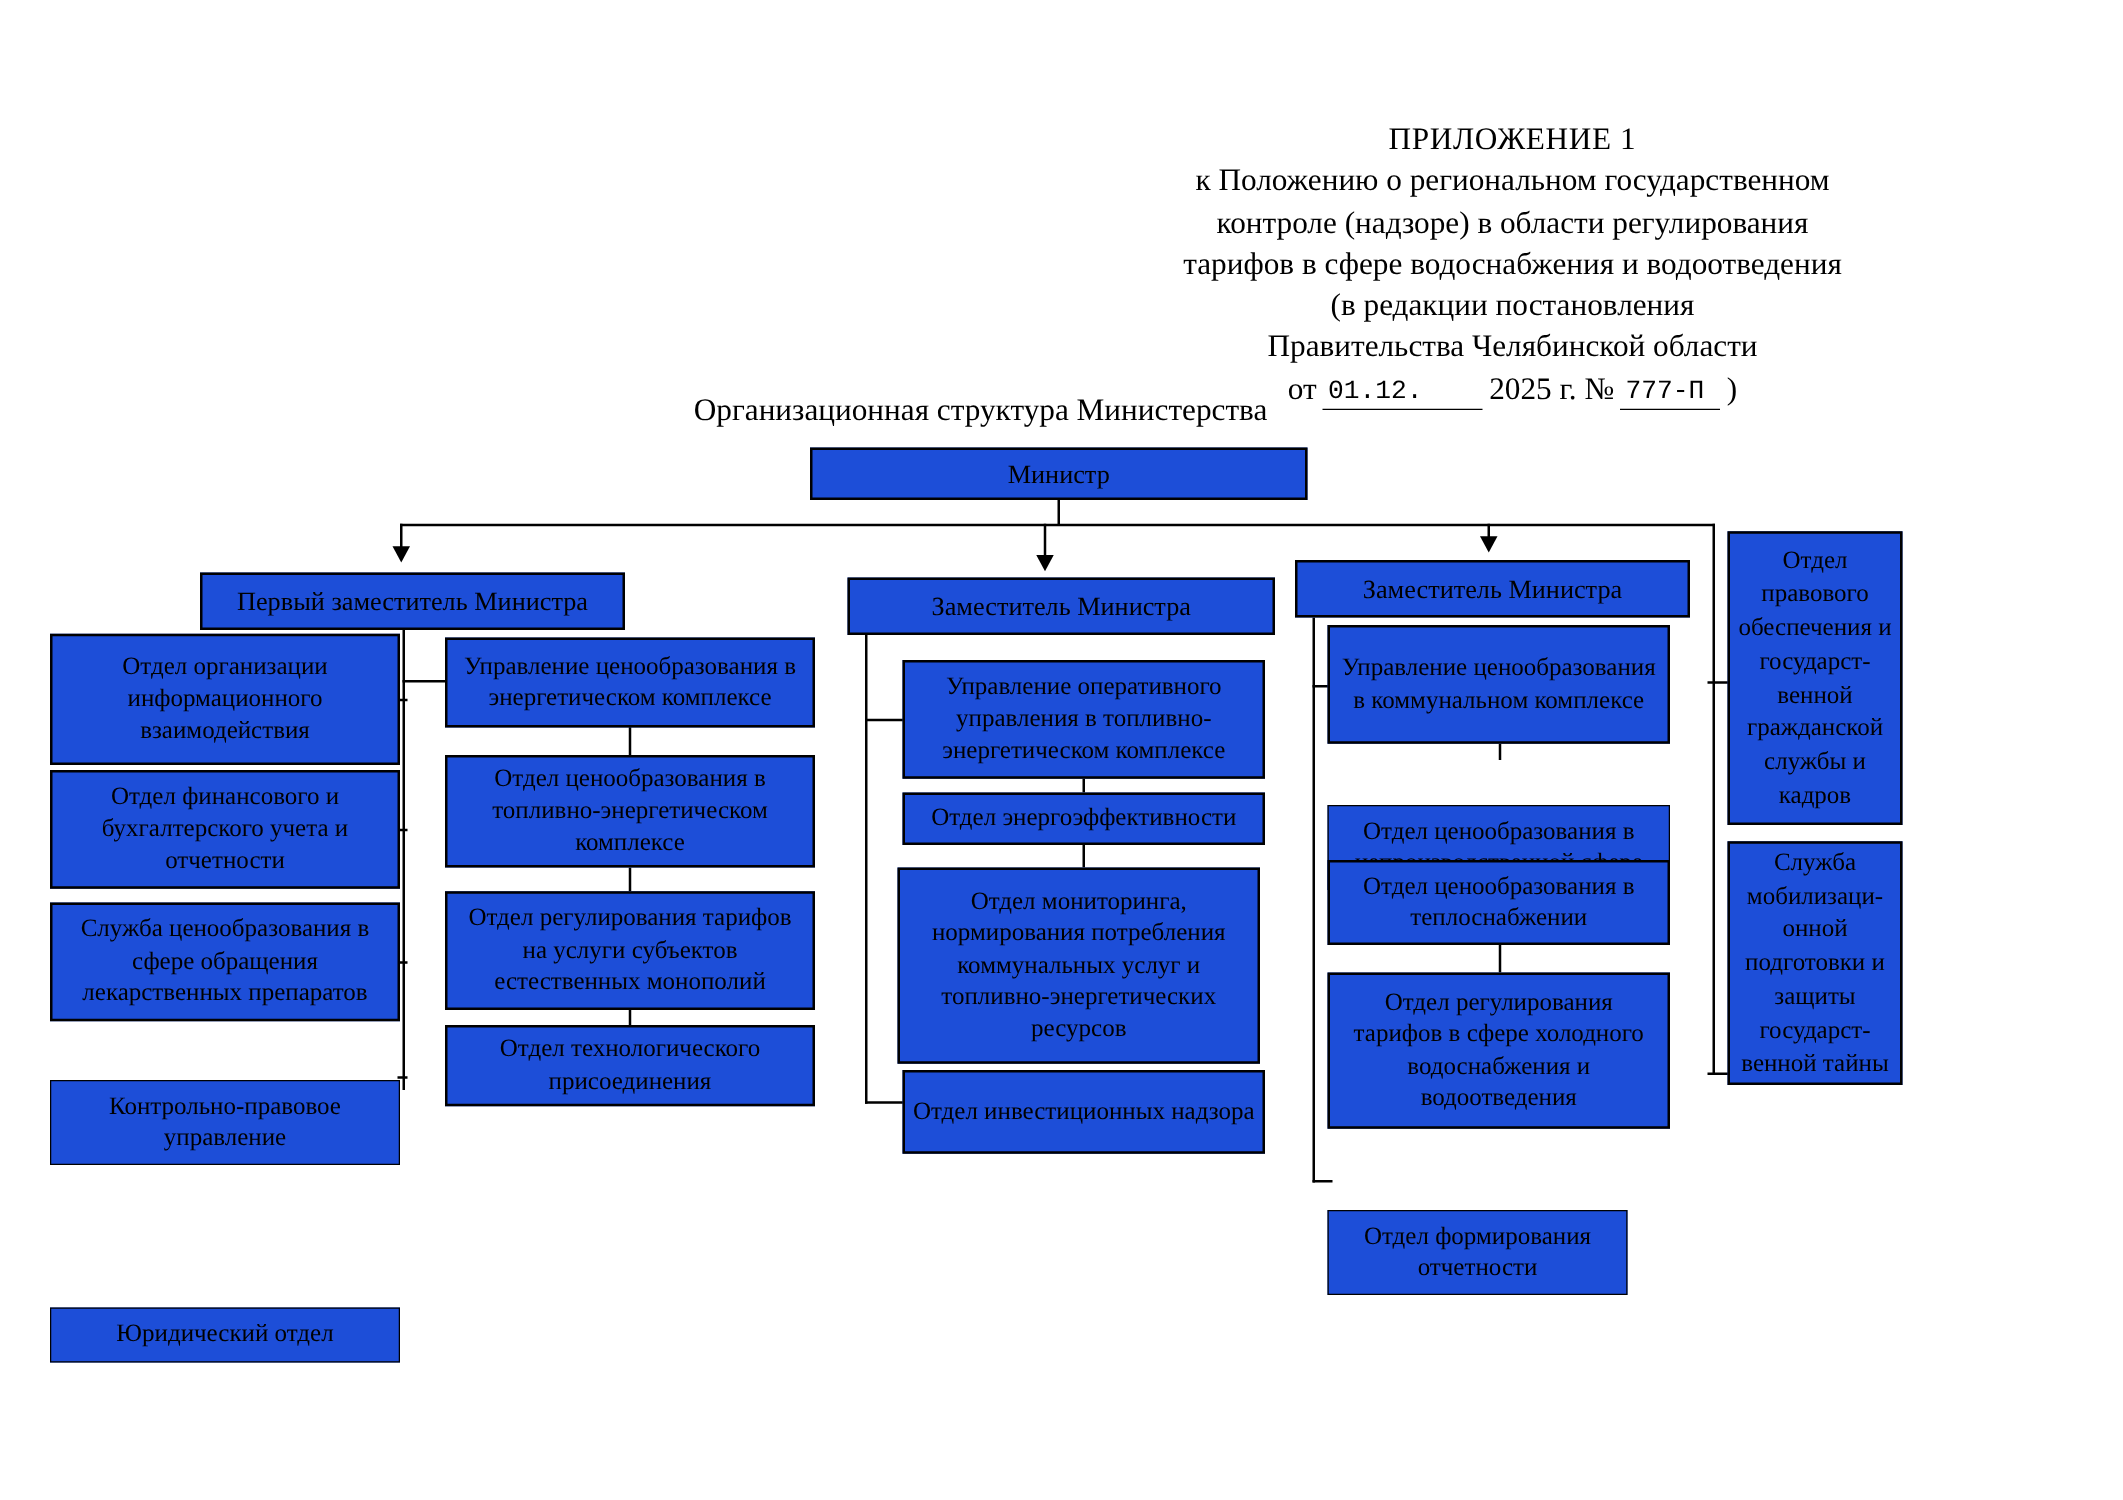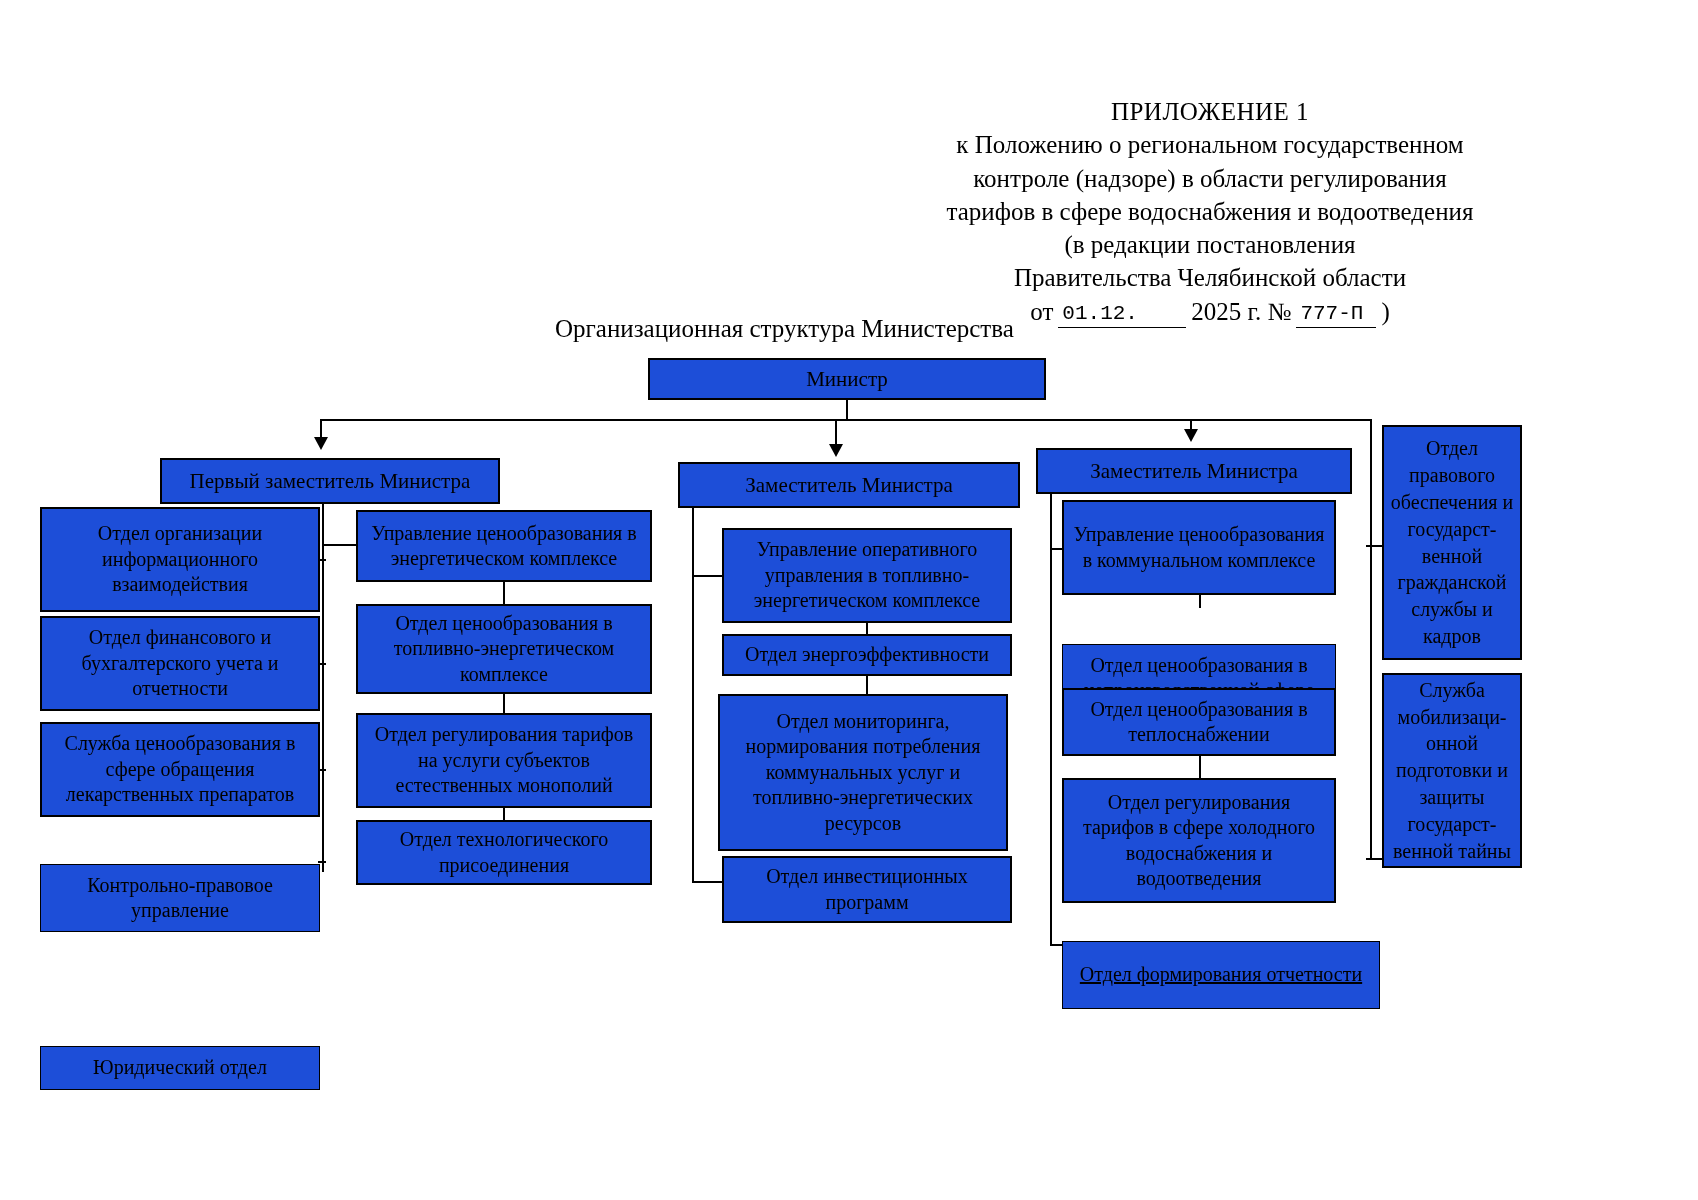--- a/index.html
+++ b/index.html
@@ -159,36 +159,36 @@
   <div class="ln v" style="left:503px; top:694px; height:19px;"></div>
   <div class="ln v" style="left:503px; top:808px; height:12px;"></div>
 
   <div class="box" style="left:678px; top:462px; width:342px; height:46px; font-size:21px;">Заместитель Министра</div>
 
   <div class="ln v" style="left:692px; top:508px; height:375px;"></div>
 
   <div class="box" style="left:722px; top:528px; width:290px; height:95px;">Управление оперативного управления в топливно-энергетическом комплексе</div>
   <div class="box" style="left:722px; top:634px; width:290px; height:42px;">Отдел энергоэффективности</div>
   <div class="box" style="left:718px; top:694px; width:290px; height:157px;">Отдел мониторинга, нормирования потребления коммунальных услуг и топливно-энергетических ресурсов</div>
-  <div class="box" style="left:722px; top:856px; width:290px; height:67px;">Отдел инвестиционных программ</div>
+  <div class="box" style="left:722px; top:856px; width:290px; height:67px;">Отдел инвестиционных надзора</div>
 
   <div class="ln h" style="left:692px; top:575px; width:34px;"></div>
   <div class="ln v" style="left:866px; top:623px; height:11px;"></div>
   <div class="ln v" style="left:866px; top:676px; height:18px;"></div>
   <div class="ln h" style="left:692px; top:881px; width:34px;"></div>
 
   <div class="box" style="left:1036px; top:448px; width:316px; height:46px; font-size:21px;">Заместитель Министра</div>
 
   <div class="ln v" style="left:1050px; top:494px; height:452px;"></div>
 
   <div class="box" style="left:1062px; top:500px; width:274px; height:95px;">Управление ценообразования в коммунальном комплексе</div>
   <div class="box thin" style="left:1062px; top:608px; width:274px; height:68px;">Отдел ценообразования в непроизводственной сфере</div>
   <div class="box" style="left:1062px; top:688px; width:274px; height:68px;">Отдел ценообразования в теплоснабжении</div>
   <div class="box" style="left:1062px; top:778px; width:274px; height:125px;">Отдел регулирования тарифов в сфере холодного водоснабжения и водоотведения</div>
-  <div class="box thin" style="left:1062px; top:905px; width:318px; height:68px;text-decoration:underline;">Отдел формирования отчетности</div>
+  <div class="box thin" style="left:1062px; top:932px; width:240px; height:68px;">Отдел формирования отчетности</div>
 
   <div class="ln h" style="left:1050px; top:548px; width:16px;"></div>
   <div class="ln v" style="left:1199px; top:595px; height:13px;"></div>
   <div class="ln v" style="left:1199px; top:676px; height:12px;"></div>
   <div class="ln v" style="left:1199px; top:756px; height:22px;"></div>
   <div class="ln h" style="left:1050px; top:944px; width:16px;"></div>
 
   <div class="box" style="left:1382px; top:425px; width:140px; height:235px; line-height:1.34;">Отдел правового обеспечения и государст-венной гражданской службы и кадров</div>
   <div class="box" style="left:1382px; top:673px; width:140px; height:195px; line-height:1.34;">Служба мобилизаци-онной подготовки и защиты государст-венной тайны</div>
 

